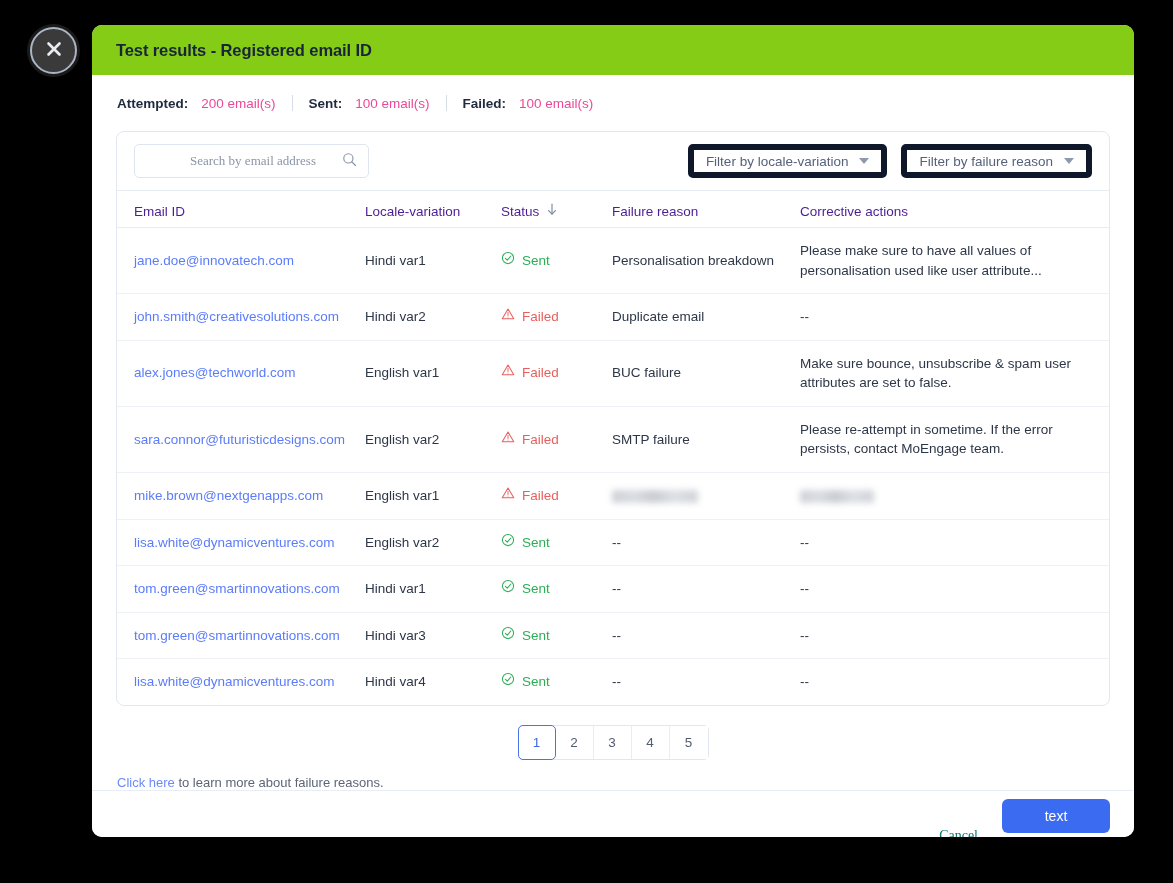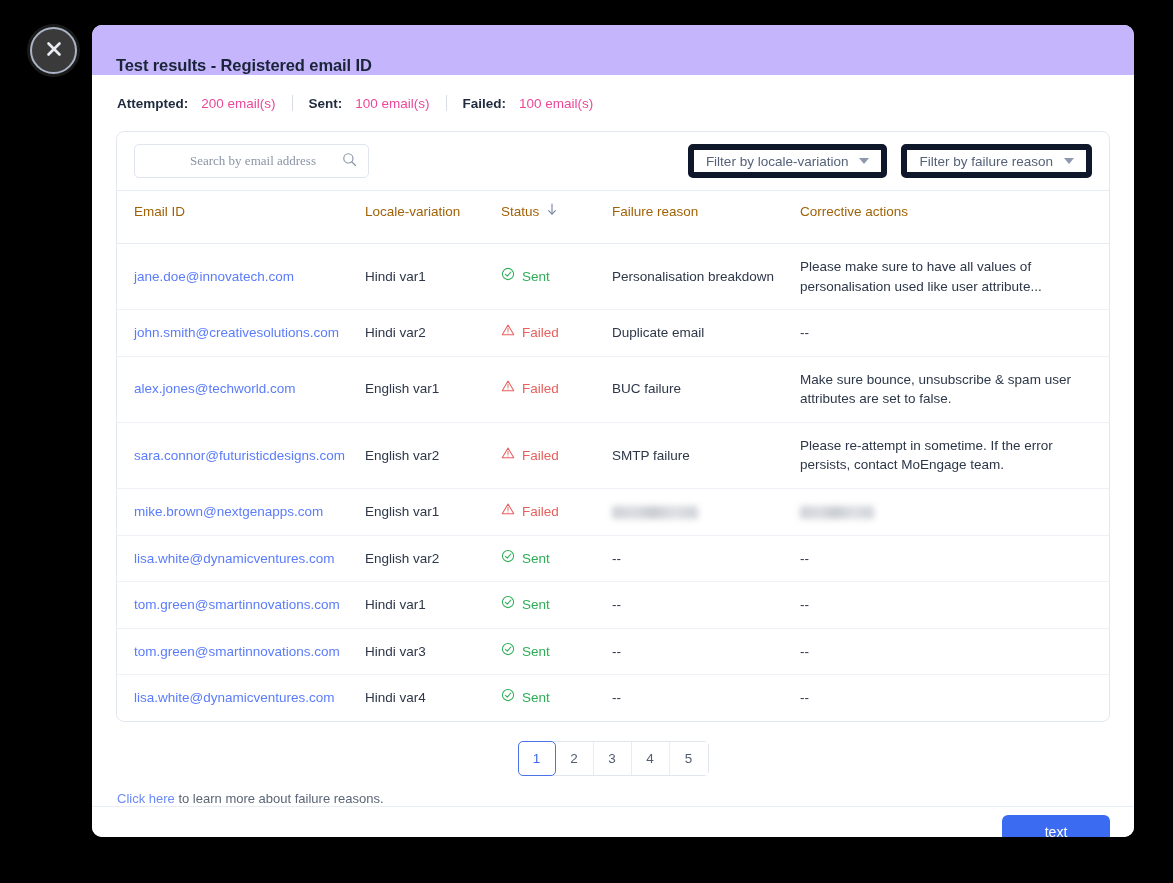--- a/index.html
+++ b/index.html
@@ -30,23 +30,23 @@
     background: #ffffff;
     border-radius: 10px;
     box-shadow: 0 22px 52px rgba(0,0,0,0.85), 0 4px 14px rgba(0,0,0,0.6);
     overflow: hidden;
     display: flex;
     flex-direction: column;
   }
 
   .modal-header {
     height: 50px;
-    background: #c4b5fd;
-    display: flex;
-    align-items: flex-end;
+    background: #84cc16;
+    display: flex;
+    align-items: center;
     padding: 0 0 0 24px;
     flex: 0 0 auto;
   }
   .modal-title {
     font-size: 16.5px;
     font-weight: bold;
     color: #1a2438;
     letter-spacing: -0.1px;
   }
 
@@ -143,22 +143,22 @@
   
   table.grid {
     width: 100%;
     border-collapse: collapse;
     table-layout: fixed;
   }
   table.grid th {
     text-align: left;
     font-size: 13.5px;
     font-weight: normal;
-    color: #a16207;
-    padding: 12px 8px 24px 0;
+    color: #4c1d95;
+    padding: 12px 8px 8px 0;
     border-top: 1px solid #e7ebf2;
     border-bottom: 1px solid #e7ebf2;
     vertical-align: middle;
   }
   table.grid th:first-child, table.grid td:first-child { padding-left: 17px; }
   table.grid td {
     font-size: 13.5px;
     color: #2d3748;
     padding: 13px 8px 13px 0;
     border-bottom: 1px solid #eef1f6;

